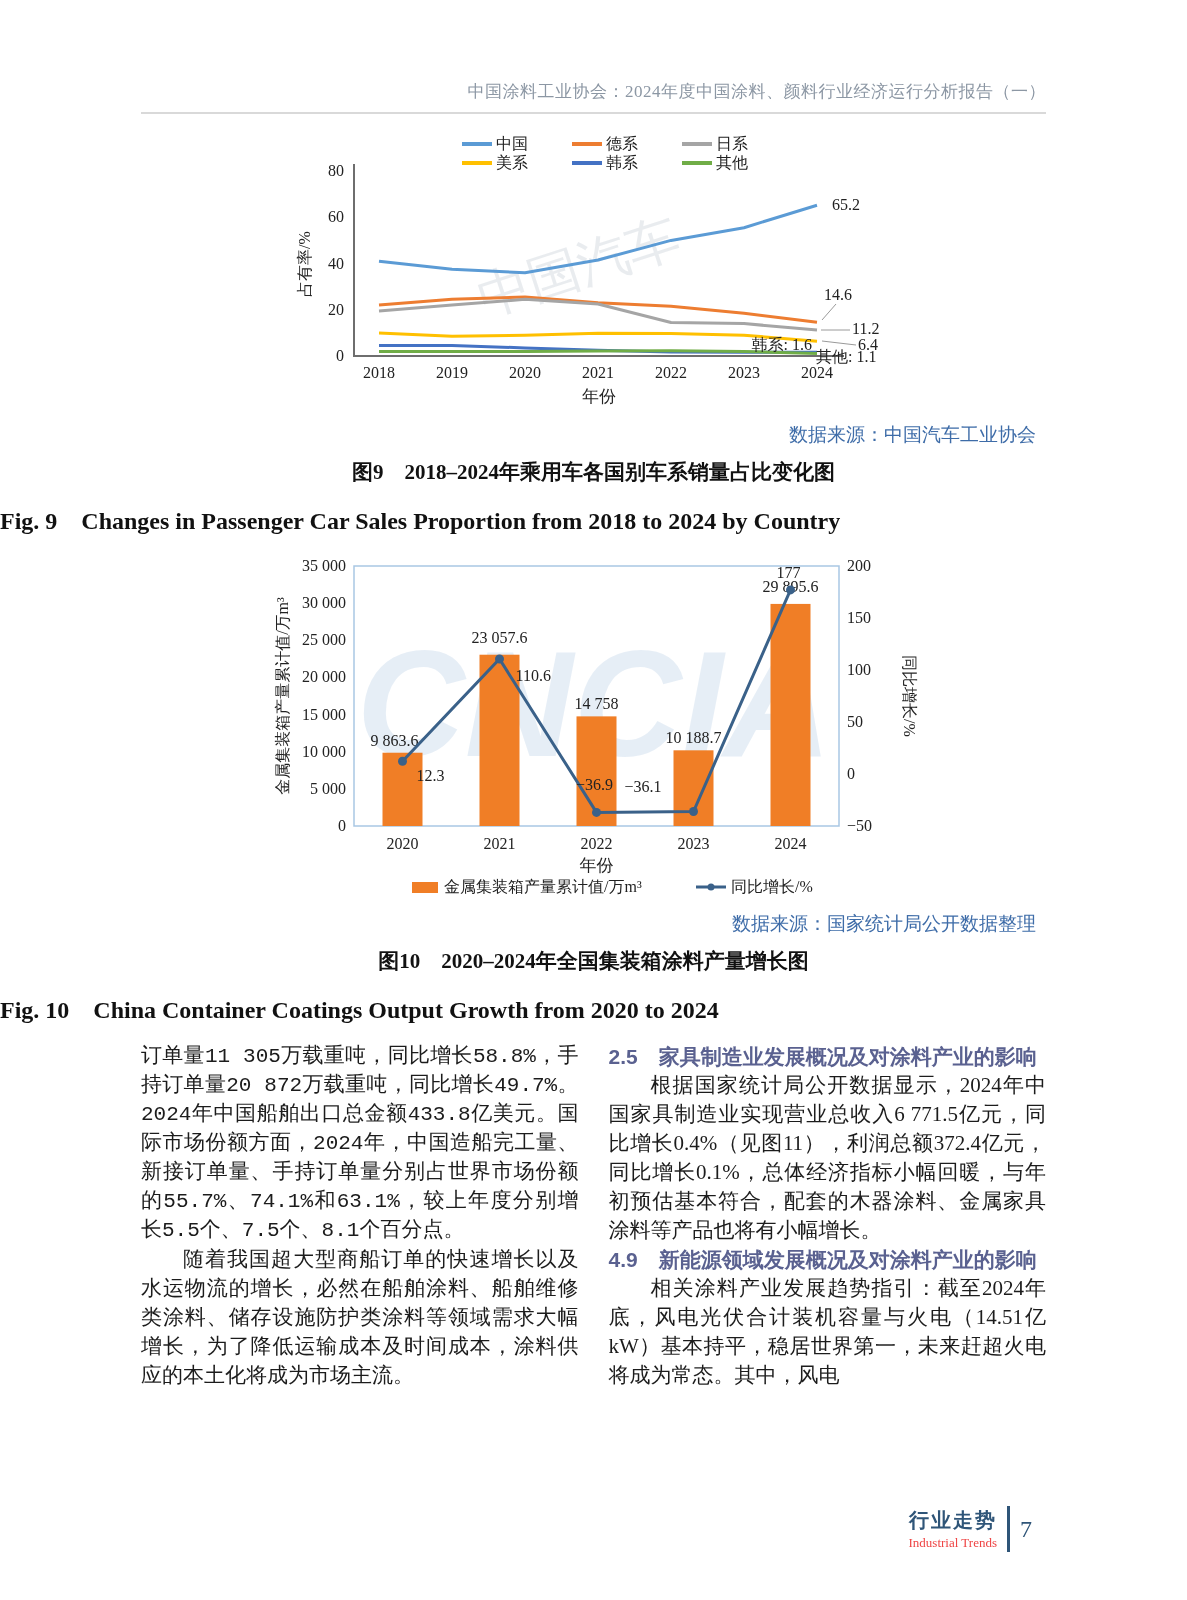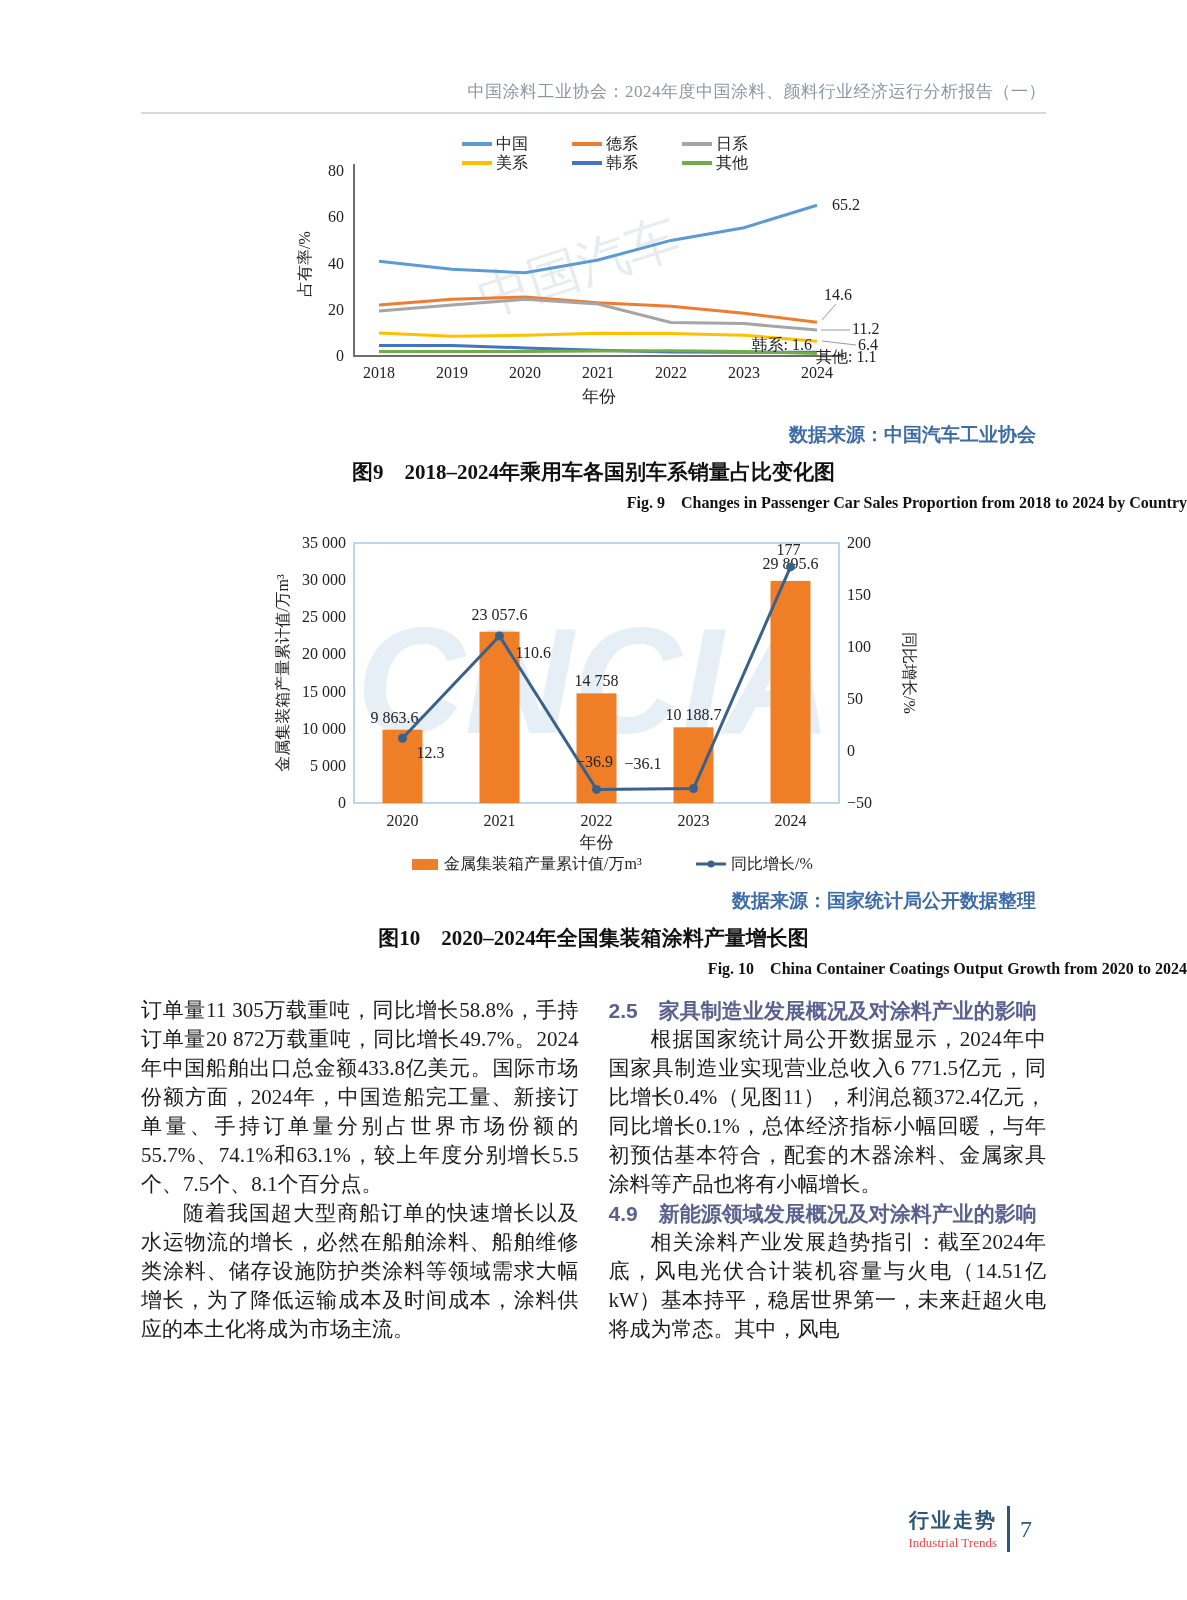--- a/index.html
+++ b/index.html
@@ -12,36 +12,36 @@
     padding:80px 141px 0 141px; text-align:right;
     font-size:17px; color:#8c97a4; letter-spacing:.5px;
   }
   .header-rule { margin:9px 141px 0 141px; border-top:2px solid #d9d9d9; }
   .chart-wrap { text-align:center; }
   #chart1 { margin-top:20px; }
   #chart2 { margin-top:14px; }
   svg { font-family:"Liberation Serif","DejaVu Serif",serif; }
   .source-line {
     margin:4px 151px 0 141px; text-align:right;
-    font-size:19px; color:#3e6ca8;font-weight:bold;
+    font-size:19px; color:#3e6ca8;
   }
   .caption-cn {
     margin-top:10px; text-align:center; font-weight:bold;
     font-size:21px; color:#111;
   }
   .caption-en {
-    margin-top:7px; text-align:right; font-weight:bold;
-    font-size:16px; color:#111;
+    margin-top:19px; text-align:left; font-weight:bold;
+    font-size:24px; color:#111;
   }
   .article {
     margin:16px 141px 0 141px; display:flex; gap:30px;
   }
   .col { width:438px; font-size:21px; line-height:29px; text-align:justify; }
   .col p { text-indent:2em; }
-  .col p.no-indent { text-indent:0; }
+  .col p.no-indent { text-indent:0;font-family:Liberation Mono, monospace; }
   .col p.heading {
     text-indent:0; font-family:"Liberation Sans","DejaVu Sans",sans-serif;
     font-weight:bold; color:#5a6190; font-size:21px;
   }
   .page-footer {
     position:absolute; right:155px; bottom:48px;
     display:flex; align-items:center;
   }
   .footer-text { text-align:right; margin-right:10px; }
   .footer-cn { font-size:20px; font-weight:bold; color:#2f5578; letter-spacing:2px; }

